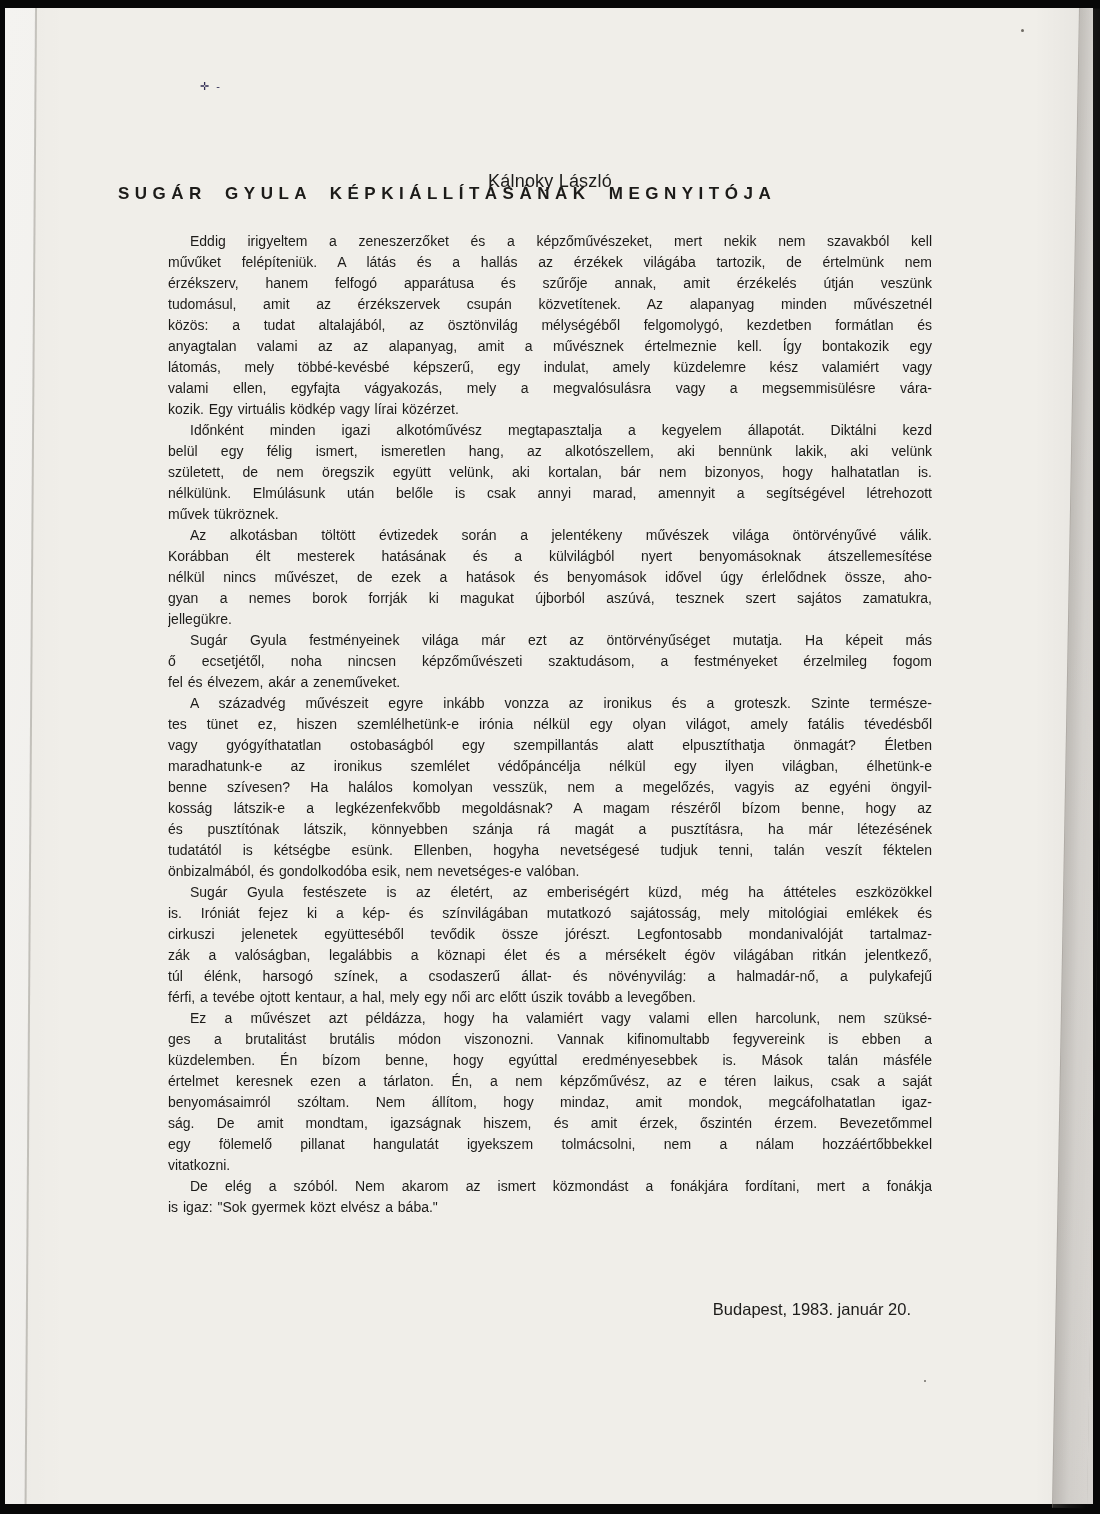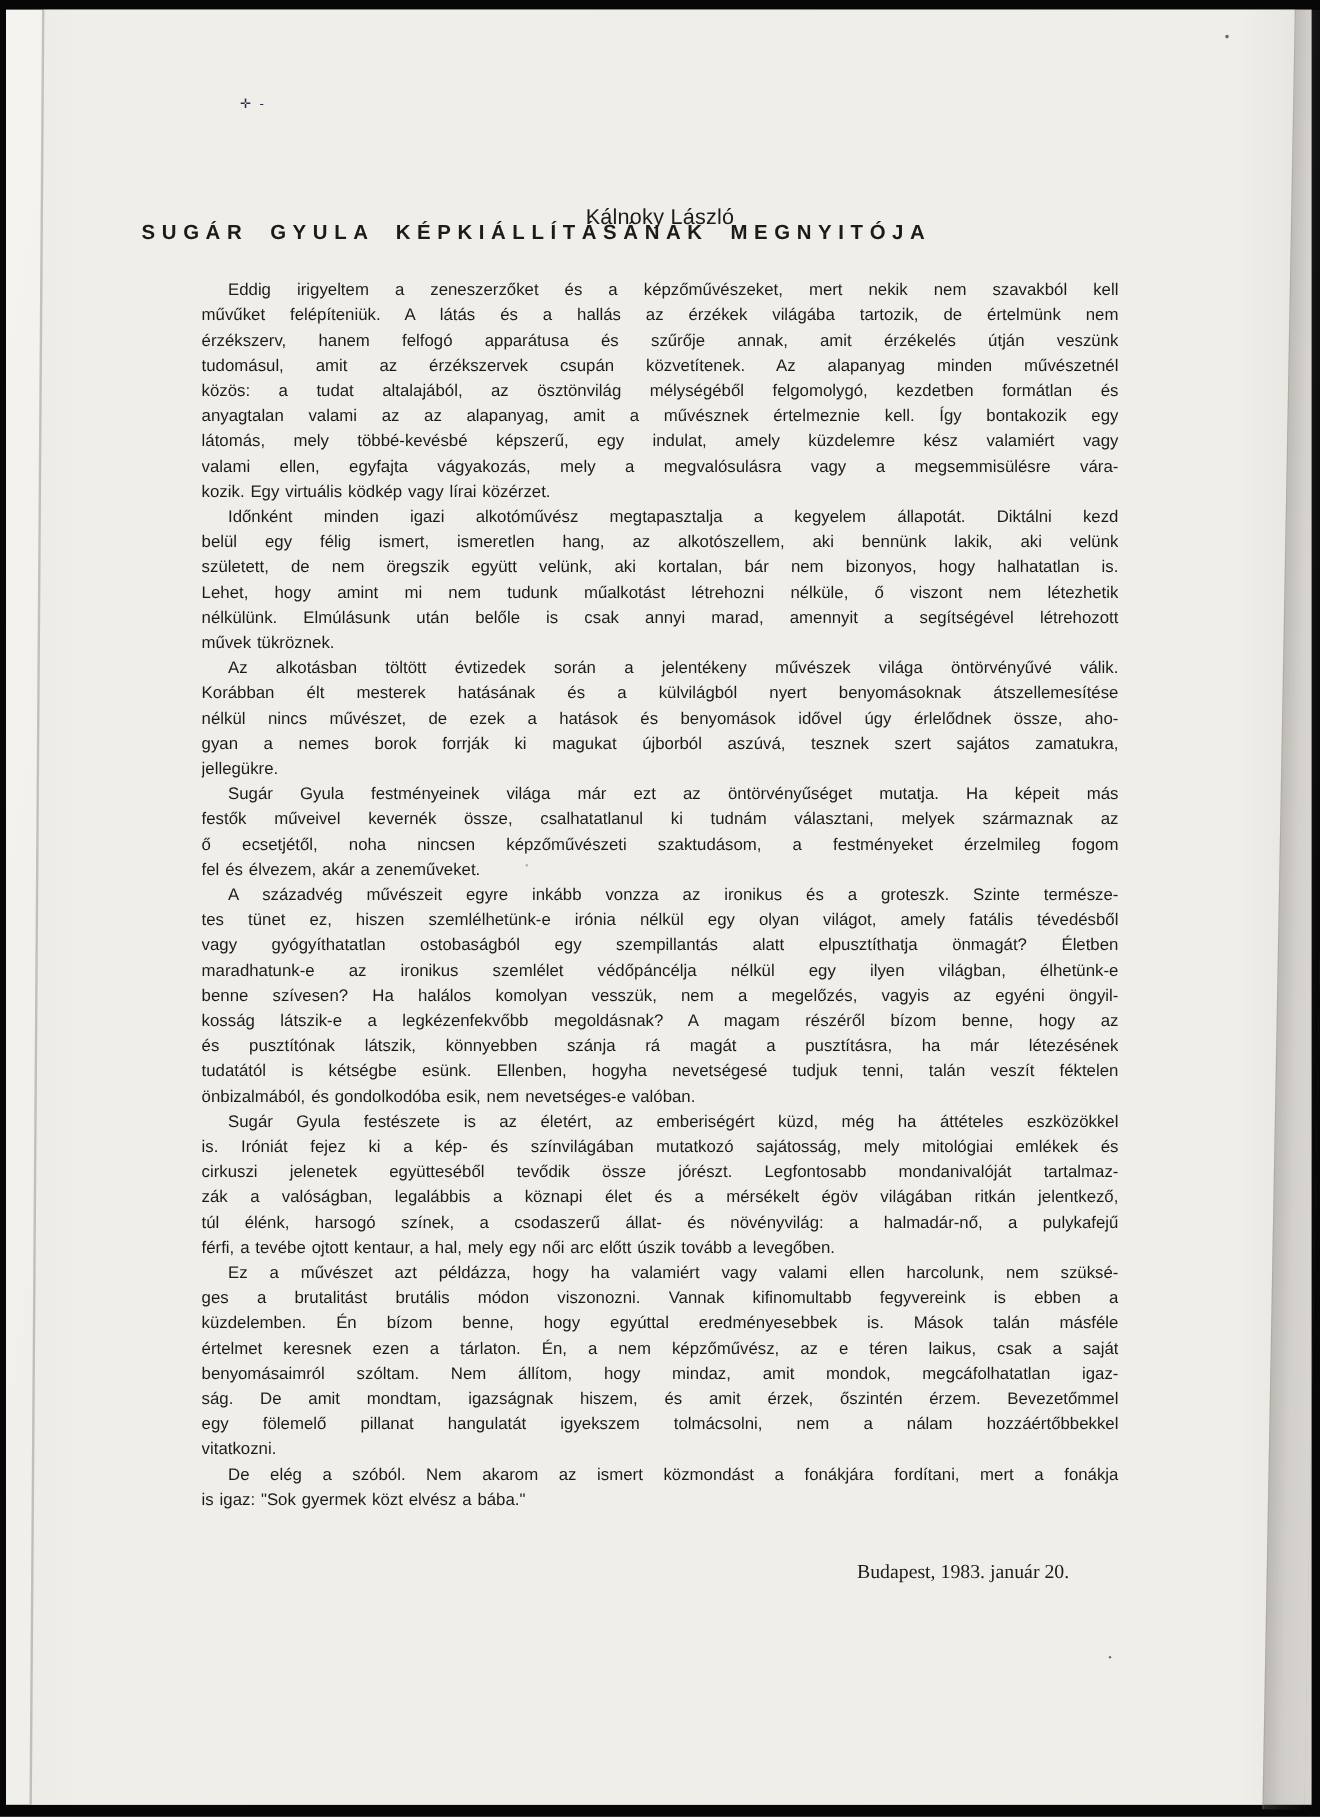--- a/index.html
+++ b/index.html
@@ -50,22 +50,22 @@
     font-size:14px;line-height:21px;
   }
   .jl{
     height:21px;overflow:hidden;
     text-align:justify;text-align-last:justify;
     word-spacing:1px;
   }
   .jl.last{text-align-last:left;}
   .para .jl:first-child{text-indent:22px;}
   .date{
-    position:absolute;top:1300px;left:576px;width:315px;
-    text-align:right;font-size:16.5px;font-family:Liberation Serif, serif;
+    position:absolute;top:1300px;left:596px;width:315px;
+    text-align:right;font-size:16.5px;
   }
   .pen-mark{
     position:absolute;top:80px;left:200px;
     font-size:11px;color:#2e2a52;letter-spacing:2px;
     filter:blur(0.3px);
   }
   .speck{position:absolute;border-radius:50%;background:#6f6b64;}
   .speck.s1{left:1021px;top:29px;width:3px;height:3px;}
   .speck.s2{left:924px;top:1380px;width:2px;height:2px;}
   .speck.s3{left:438px;top:720px;width:2px;height:2px;opacity:.5;}
@@ -92,34 +92,32 @@
         <div class="jl">közös: a tudat altalajából, az ösztönvilág mélységéből felgomolygó, kezdetben formátlan és</div>
         <div class="jl">anyagtalan valami az az alapanyag, amit a művésznek értelmeznie kell. Így bontakozik egy</div>
         <div class="jl">látomás, mely többé-kevésbé képszerű, egy indulat, amely küzdelemre kész valamiért vagy</div>
         <div class="jl">valami ellen, egyfajta vágyakozás, mely a megvalósulásra vagy a megsemmisülésre vára-</div>
         <div class="jl last">kozik. Egy virtuális ködkép vagy lírai közérzet.</div>
       </div>
       <div class="para">
         <div class="jl">Időnként minden igazi alkotóművész megtapasztalja a kegyelem állapotát. Diktálni kezd</div>
         <div class="jl">belül egy félig ismert, ismeretlen hang, az alkotószellem, aki bennünk lakik, aki velünk</div>
         <div class="jl">született, de nem öregszik együtt velünk, aki kortalan, bár nem bizonyos, hogy halhatatlan is.</div>
-        <div class="jl">Lehet, hogy amint mi nem tudunk műalkotást létrehozni nélküle, ő viszont nem létezhetik</div>
         <div class="jl">nélkülünk. Elmúlásunk után belőle is csak annyi marad, amennyit a segítségével létrehozott</div>
         <div class="jl last">művek tükröznek.</div>
       </div>
       <div class="para">
         <div class="jl">Az alkotásban töltött évtizedek során a jelentékeny művészek világa öntörvényűvé válik.</div>
         <div class="jl">Korábban élt mesterek hatásának és a külvilágból nyert benyomásoknak átszellemesítése</div>
         <div class="jl">nélkül nincs művészet, de ezek a hatások és benyomások idővel úgy érlelődnek össze, aho-</div>
         <div class="jl">gyan a nemes borok forrják ki magukat újborból aszúvá, tesznek szert sajátos zamatukra,</div>
         <div class="jl last">jellegükre.</div>
       </div>
       <div class="para">
         <div class="jl">Sugár Gyula festményeinek világa már ezt az öntörvényűséget mutatja. Ha képeit más</div>
-        <div class="jl">festők műveivel kevernék össze, csalhatatlanul ki tudnám választani, melyek származnak az</div>
         <div class="jl">ő ecsetjétől, noha nincsen képzőművészeti szaktudásom, a festményeket érzelmileg fogom</div>
         <div class="jl last">fel és élvezem, akár a zeneműveket.</div>
       </div>
       <div class="para">
         <div class="jl">A századvég művészeit egyre inkább vonzza az ironikus és a groteszk. Szinte természe-</div>
         <div class="jl">tes tünet ez, hiszen szemlélhetünk-e irónia nélkül egy olyan világot, amely fatális tévedésből</div>
         <div class="jl">vagy gyógyíthatatlan ostobaságból egy szempillantás alatt elpusztíthatja önmagát? Életben</div>
         <div class="jl">maradhatunk-e az ironikus szemlélet védőpáncélja nélkül egy ilyen világban, élhetünk-e</div>
         <div class="jl">benne szívesen? Ha halálos komolyan vesszük, nem a megelőzés, vagyis az egyéni öngyil-</div>
         <div class="jl">kosság látszik-e a legkézenfekvőbb megoldásnak? A magam részéről bízom benne, hogy az</div>

